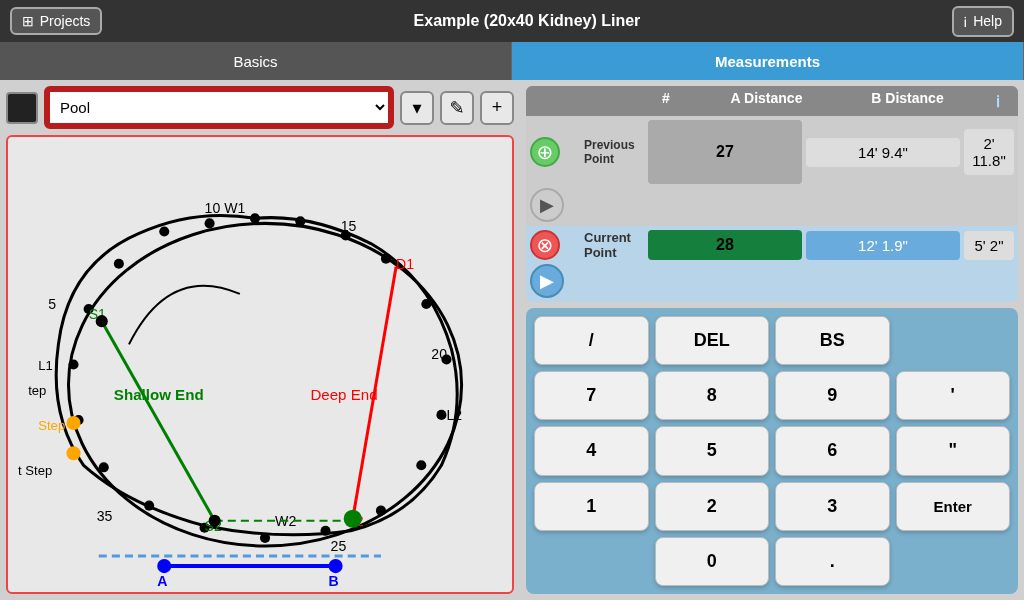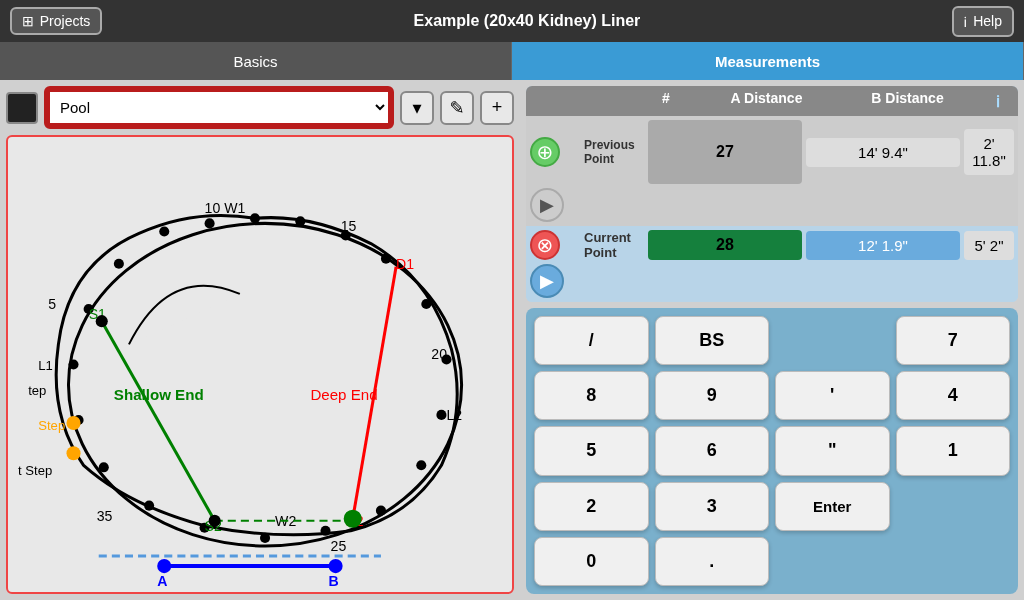--- a/index.html
+++ b/index.html
@@ -436,20 +436,21 @@
         <div class="row-label" style="font-size:13px;">Current<br>Point</div>
         <div class="row-num" style="background:#15803d;border-radius:4px;text-align:center;padding:6px;font-size:16px;font-weight:bold;">28</div>
         <div class="curr-row dist-a" style="background:#6aabdd;color:white;border-radius:4px;text-align:center;padding:6px;font-size:15px;">12' 1.9"</div>
         <div class="curr-row dist-b" style="background:#ddd;border-radius:4px;text-align:center;padding:6px;font-size:15px;">5' 2"</div>
         <div class="side-btn up">▶</div>
       </div>
     </div>
 
     <div id="keypad">
       <div class="key-btn">/</div>
+      <div class="key-btn">DEL</div>
       <div class="key-btn">BS</div>
       <div class="key-btn empty"></div>
 
       <div class="key-btn">7</div>
       <div class="key-btn">8</div>
       <div class="key-btn">9</div>
       <div class="key-btn">'</div>
 
       <div class="key-btn">4</div>
       <div class="key-btn">5</div>

